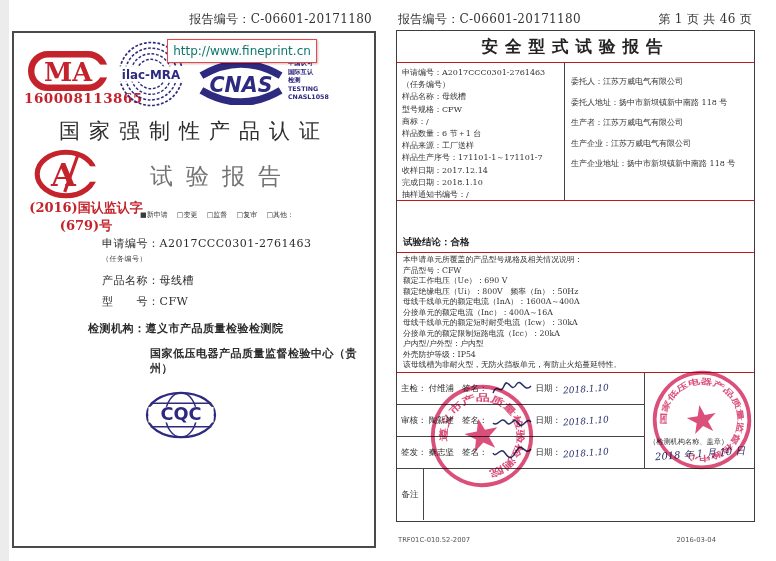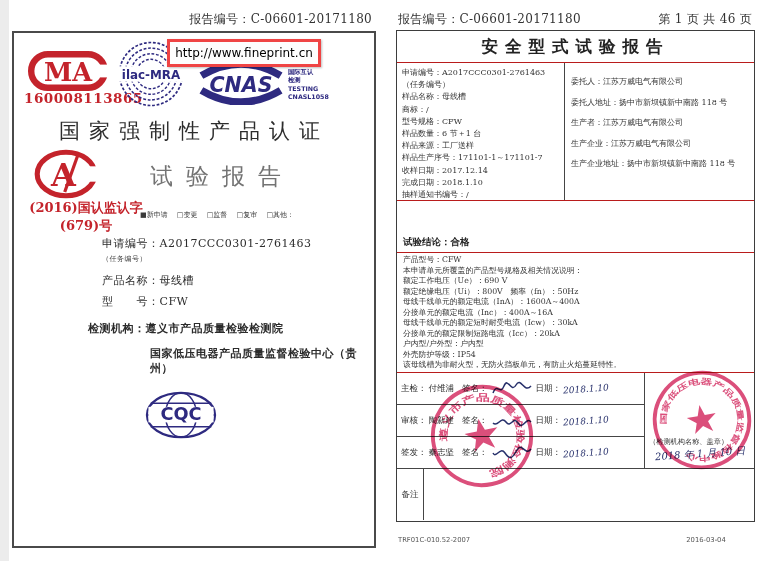--- a/index.html
+++ b/index.html
@@ -13,23 +13,23 @@
   
   .cma-num{position:absolute;left:10px;top:57px;font-size:13.5px;font-weight:bold;color:#c4232b;letter-spacing:.5px;}
   .cnas-caption{position:absolute;left:274px;top:26px;font-size:6.3px;line-height:8.6px;font-weight:bold;color:#2e2a80;font-family:"DejaVu Sans","Liberation Sans",sans-serif;}
   .cert-title{position:absolute;left:0;top:84px;width:100%;text-align:center;font-size:21px;letter-spacing:9px;color:#2d2d2d;}
   .cal-caption{position:absolute;left:2px;top:166px;width:140px;font-size:13px;font-weight:bold;color:#c4232b;text-align:center;}
   .report-title{position:absolute;left:136px;top:128px;font-size:23px;letter-spacing:13px;color:#737373;}
   .cb-row{position:absolute;left:126px;top:177px;font-size:7px;color:#3a3a3a;white-space:nowrap;}
   .cb-row span{margin-right:7px;}
   .fld{position:absolute;left:88px;font-size:11px;color:#2b2b2b;letter-spacing:.5px;}
   .fld.tiny{font-size:7px;color:#444;}
-  .watermark{position:absolute;left:167px;top:39px;width:148px;height:22px;background:#fdfdfd;border:3px solid #ef4444;
+  .watermark{position:absolute;left:167px;top:39px;width:148px;height:22px;background:#fdfdfd;border:1px solid #ef4444;
              box-shadow:1px 1px 2px rgba(0,0,0,.25);display:flex;align-items:center;justify-content:center;
-             font-family:"DejaVu Sans","Liberation Sans",sans-serif;font-size:12px;color:#000000;}
+             font-family:"DejaVu Sans","Liberation Sans",sans-serif;font-size:12px;color:#0f766e;}
   
   .rrow{position:absolute;left:0;width:100%;box-sizing:border-box;border-bottom:1px solid #b91c1c;}
   .r-title{top:0;height:32px;display:flex;align-items:center;justify-content:center;
            font-size:16.5px;font-weight:bold;letter-spacing:7px;color:#222;}
   .r-info{top:32px;height:138px;}
   .r-info .col-l{position:absolute;left:0;top:0;width:168px;height:100%;box-sizing:border-box;border-right:1px solid #454545;padding:4px 5px;}
   .r-info .col-r{position:absolute;left:168px;top:0;width:189px;height:100%;box-sizing:border-box;padding:9px 6px;}
   .ln{font-size:8px;line-height:12.2px;color:#333;white-space:nowrap;}
   .col-r .ln{line-height:20.5px;}
   .r-std{top:170px;height:32px;padding:2px 6px;font-size:9px;line-height:14px;color:#2e2e2e;}
@@ -137,43 +137,43 @@
   <div class="hdr-no" style="left:640px;width:112px;text-align:right;">第 1 页  共 46 页</div>
 
   <div class="page" id="right-page">
     <div class="rrow r-title">安全型式试验报告</div>
 
     <div class="rrow r-info">
       <div class="col-l">
         <div class="ln">申请编号：A2017CCC0301-2761463</div>
         <div class="ln">（任务编号）</div>
         <div class="ln">样品名称：母线槽</div>
+        <div class="ln">型号规格：CFW</div>
         <div class="ln">商标：/</div>
-        <div class="ln">型号规格：CFW</div>
         <div class="ln">样品数量：6 节＋1 台</div>
         <div class="ln">样品来源：工厂送样</div>
         <div class="ln">样品生产序号：171101-1～171101-7</div>
         <div class="ln">收样日期：2017.12.14</div>
         <div class="ln">完成日期：2018.1.10</div>
         <div class="ln">抽样通知书编号：/</div>
       </div>
       <div class="col-r">
         <div class="ln">委托人：江苏万威电气有限公司</div>
         <div class="ln">委托人地址：扬中市新坝镇新中南路 118 号</div>
         <div class="ln">生产者：江苏万威电气有限公司</div>
         <div class="ln">生产企业：江苏万威电气有限公司</div>
         <div class="ln">生产企业地址：扬中市新坝镇新中南路 118 号</div>
       </div>
     </div>
 
     <div class="rrow r-con">试验结论：合格</div>
 
     <div class="rrow r-desc">
+      <div class="ln">本申请单元所覆盖的产品型号规格及相关情况说明：</div>
       <div class="ln">产品型号：CFW</div>
-      <div class="ln">本申请单元所覆盖的产品型号规格及相关情况说明：</div>
       <div class="ln">额定工作电压（Ue）：690 V</div>
       <div class="ln">额定绝缘电压（Ui）：800V　频率（fn）：50Hz</div>
       <div class="ln">母线干线单元的额定电流（InA）：1600A～400A</div>
       <div class="ln">分接单元的额定电流（Inc）：400A～16A</div>
       <div class="ln">母线干线单元的额定短时耐受电流（Icw）：30kA</div>
       <div class="ln">分接单元的额定限制短路电流（Icc）：20kA</div>
       <div class="ln">户内型/户外型：户内型</div>
       <div class="ln">外壳防护等级：IP54</div>
       <div class="ln">该母线槽为非耐火型，无防火挡板单元，有防止火焰蔓延特性。</div>
     </div>
@@ -237,14 +237,14 @@
         <path id="ringR" d="M 55,55 m -38,0 a 38,38 0 1,1 76,0 a 38,38 0 1,1 -76,0"></path>
       </defs>
     <circle cx="55" cy="55" r="50" fill="none" stroke="#d84070" stroke-width="4"></circle>
     <polygon points="55,39 58.8,50.2 70.5,50.2 61.1,57.3 64.7,68.4 55,61.5 45.3,68.4 48.9,57.3 39.5,50.2 51.2,50.2" fill="#d84070"></polygon>
     <text font-size="8" fill="#d84070" font-weight="bold">
       <textPath href="#ringR" startOffset="2" textLength="200" lengthAdjust="spacingAndGlyphs">国家低压电器产品质量监督检验中心</textPath>
     </text>
   </svg>
 
   <div class="footer" style="left:398px;">TRF01C-010.52-2007</div>
-  <div class="footer" style="left:660px;width:92px;text-align:center;">2016-03-04</div>
+  <div class="footer" style="left:624px;width:92px;text-align:right;">2016-03-04</div>
 </div>
 
 </body></html>

